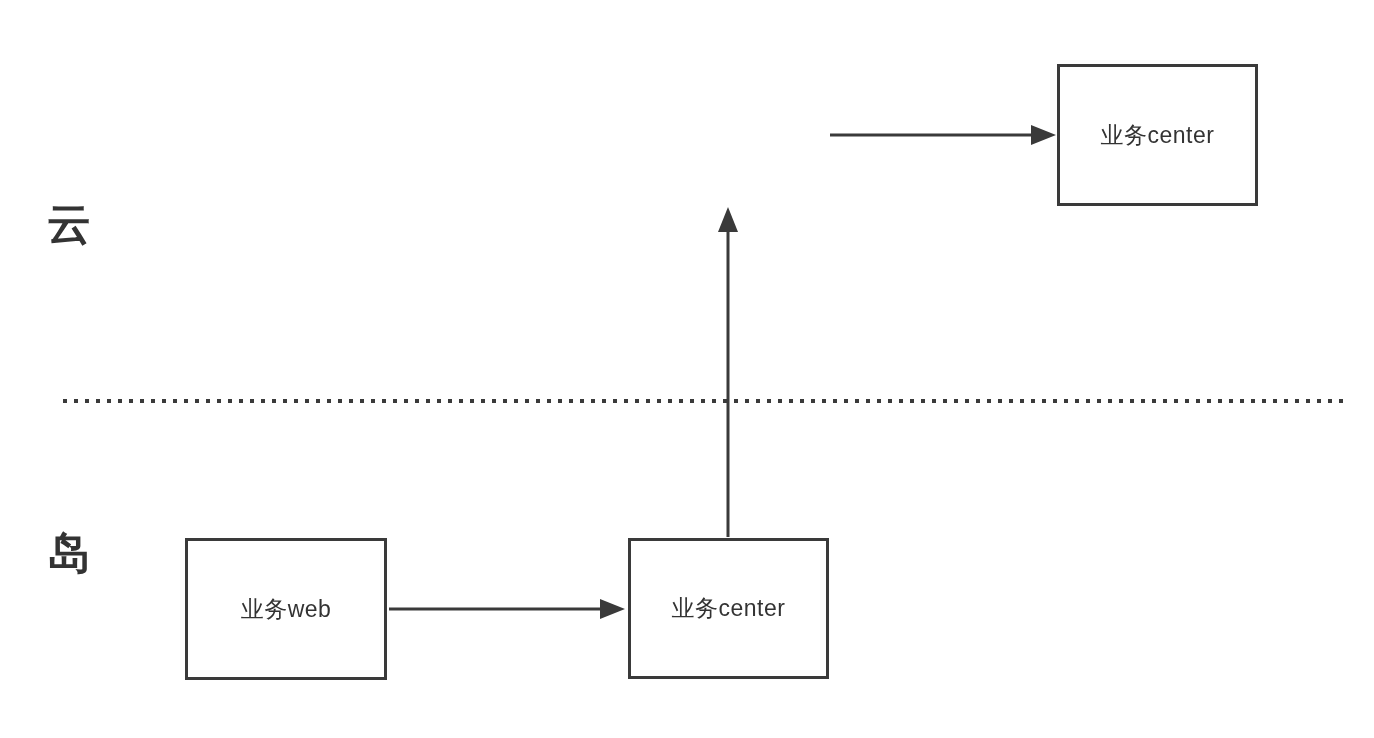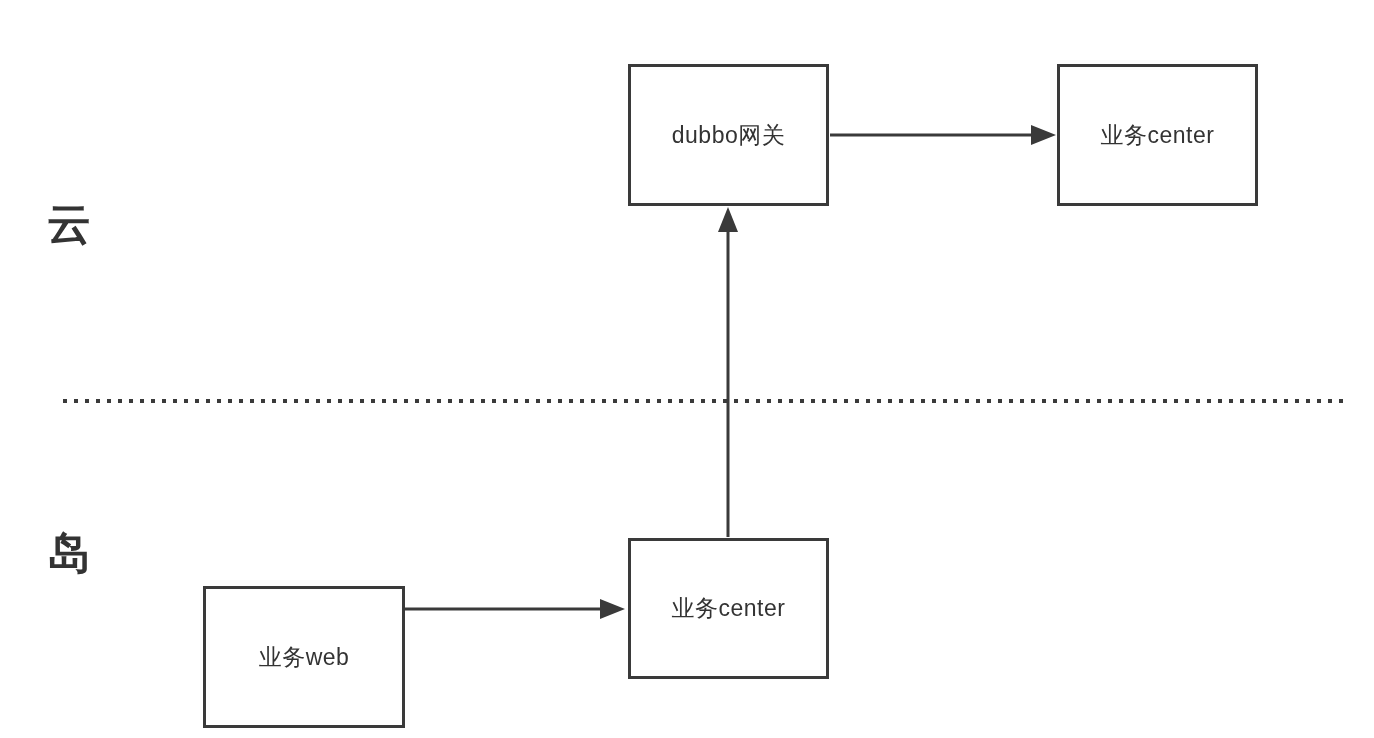--- a/index.html
+++ b/index.html
@@ -30,21 +30,21 @@
     background: #ffffff;
     display: flex;
     align-items: center;
     justify-content: center;
     font-size: 23px;
     color: #333333;
     letter-spacing: 0.5px;
   }
   .node-dubbo-gateway   { left: 628px; top: 64px;  width: 201px; height: 142px; }
   .node-cloud-center    { left: 1057px; top: 64px; width: 201px; height: 142px; }
-  .node-business-web    { left: 203px; top: 538px; width: 202px; height: 142px; margin-top: 48px; }
+  .node-business-web    { left: 185px; top: 538px; width: 202px; height: 142px; }
   .node-island-center   { left: 628px; top: 538px; width: 201px; height: 141px; }
   .zone-label {
     position: absolute;
     font-size: 44px;
     font-weight: 700;
     color: #333333;
     line-height: 1;
   }
   .zone-label-cloud  { left: 47px; top: 202px; }
   .zone-label-island { left: 47px; top: 531px; }
@@ -70,23 +70,20 @@
 
     <g>
       <line x1="728" y1="537" x2="728" y2="230" stroke="#3a3a3a" stroke-width="3"></line>
       <polygon points="718,232 728,207 738,232" fill="#3a3a3a"></polygon>
     </g>
   </svg>
 
   <div class="zone-label zone-label-cloud">云</div>
   <div class="zone-label zone-label-island">岛</div>
 
-  <div class="node node-dubbo-gateway">
-    <span>dubbo网关</span>
-  </div>
 
   <div class="node node-cloud-center">
     <span>业务center</span>
   </div>
 
   <div class="node node-business-web">
     <span>业务web</span>
   </div>
 
   <div class="node node-island-center">

